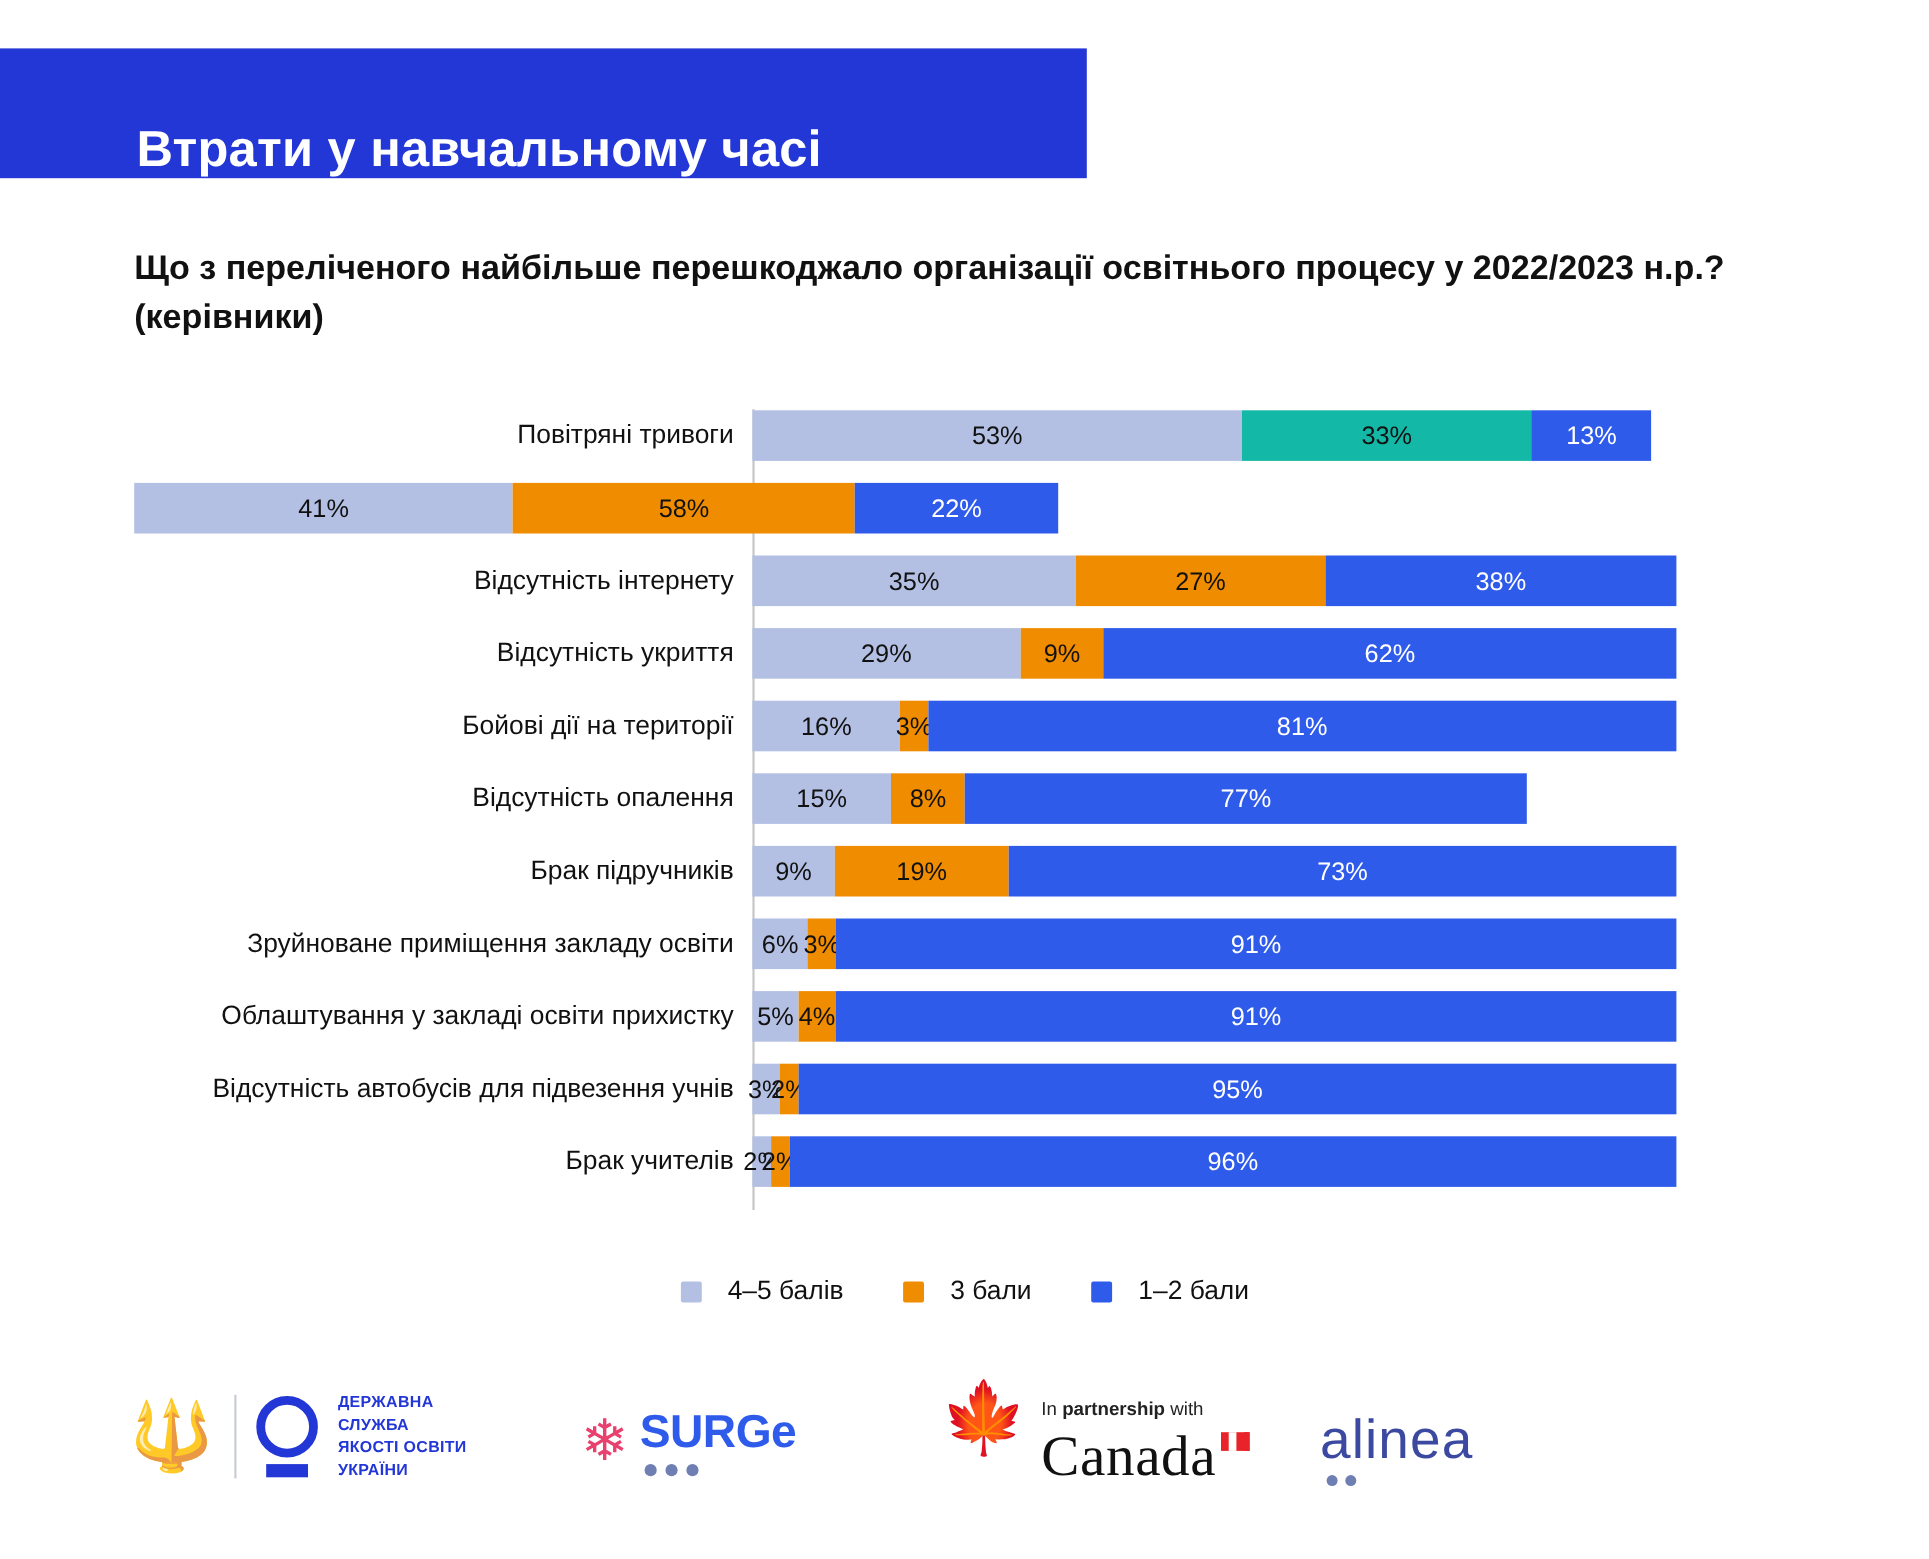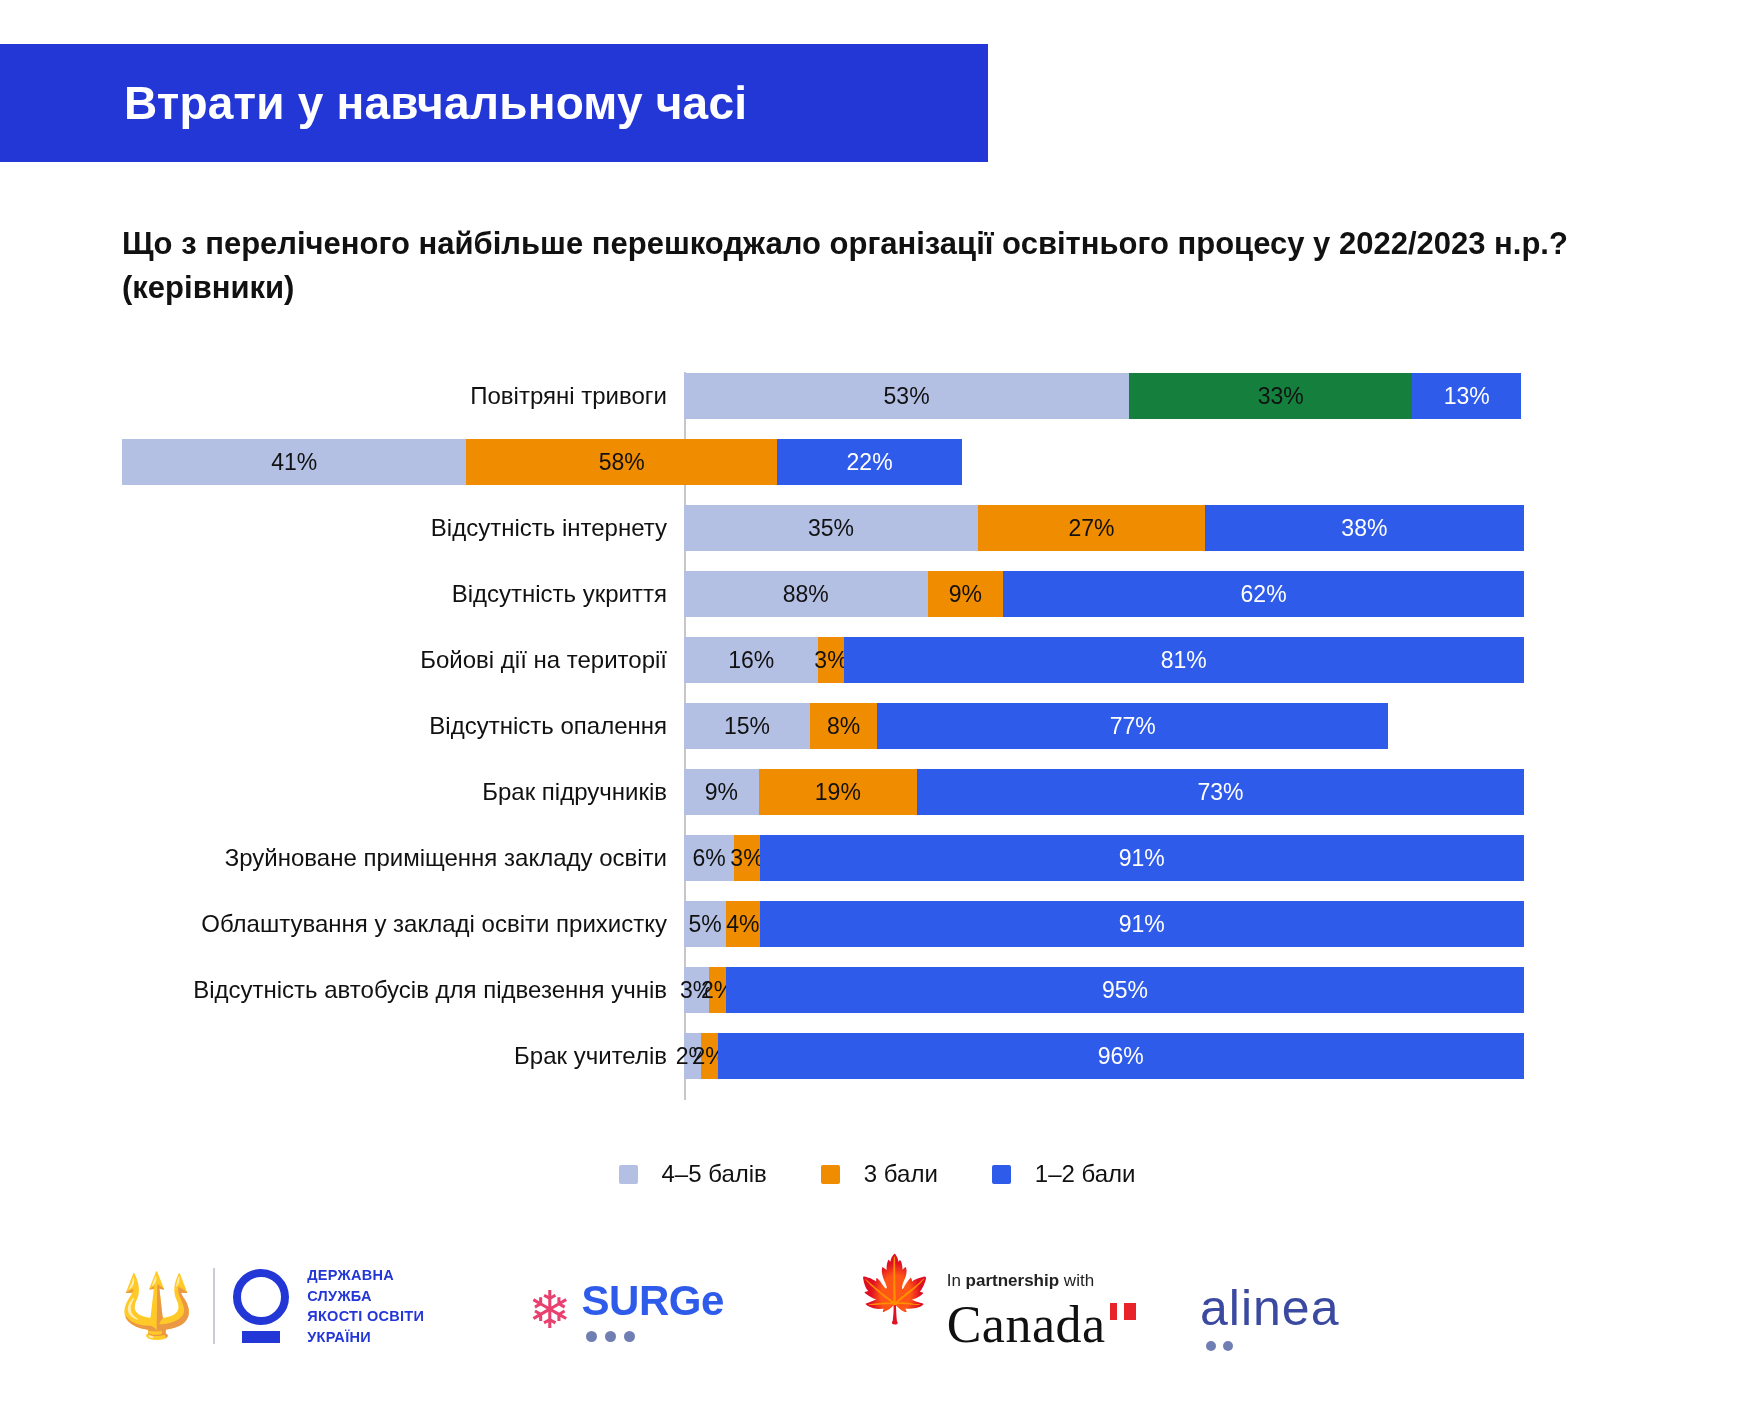--- a/index.html
+++ b/index.html
@@ -17,21 +17,21 @@
 
   
   .header-band {
     position: absolute;
     left: 0;
     top: 44px;
     width: 988px;
     height: 118px;
     background: #2336d6;
     display: flex;
-    align-items: center;
+    align-items: flex-end;
   }
   .header-title {
     color: #ffffff;
     font-size: 46px;
     font-weight: bold;
     letter-spacing: 0.2px;
     padding-left: 124px;
   }
 
   
@@ -296,21 +296,21 @@
 
 <div class="chart-area">
   <div class="rows" id="chart-rows">
     <div class="axis-line"></div>
   <div class="row">
         <div class="row-label">Повітряні тривоги</div>
         <div class="bars">
           <div class="seg seg-0" style="width: 445.2px; background: rgb(179, 192, 228);">
             <span>53%</span>
           </div>
-          <div class="seg seg-1" style="width: 263px; background: #15803d; padding-left: 20px;">
+          <div class="seg seg-1" style="width: 263px; background: #14b8a6;">
             <span>33%</span>
           </div>
           <div class="seg seg-2" style="width: 109.2px; background: rgb(47, 91, 234);">
             <span>13%</span>
           </div>
         </div>
       </div>
       <div class="row">
         <div class="bars">
           <div class="seg seg-0" style="width: 344.4px; background: rgb(179, 192, 228);">
@@ -335,21 +335,21 @@
           </div>
           <div class="seg seg-2" style="width: 319.2px; background: rgb(47, 91, 234);">
             <span>38%</span>
           </div>
         </div>
       </div>
       <div class="row">
         <div class="row-label">Відсутність укриття</div>
         <div class="bars">
           <div class="seg seg-0" style="width: 243.6px; background: rgb(179, 192, 228);">
-            <span>88%</span>
+            <span>29%</span>
           </div>
           <div class="seg seg-1" style="width: 75.6px; background: rgb(240, 140, 0);">
             <span>9%</span>
           </div>
           <div class="seg seg-2" style="width: 520.8px; background: rgb(47, 91, 234);">
             <span>62%</span>
           </div>
         </div>
       </div>
       <div class="row">

